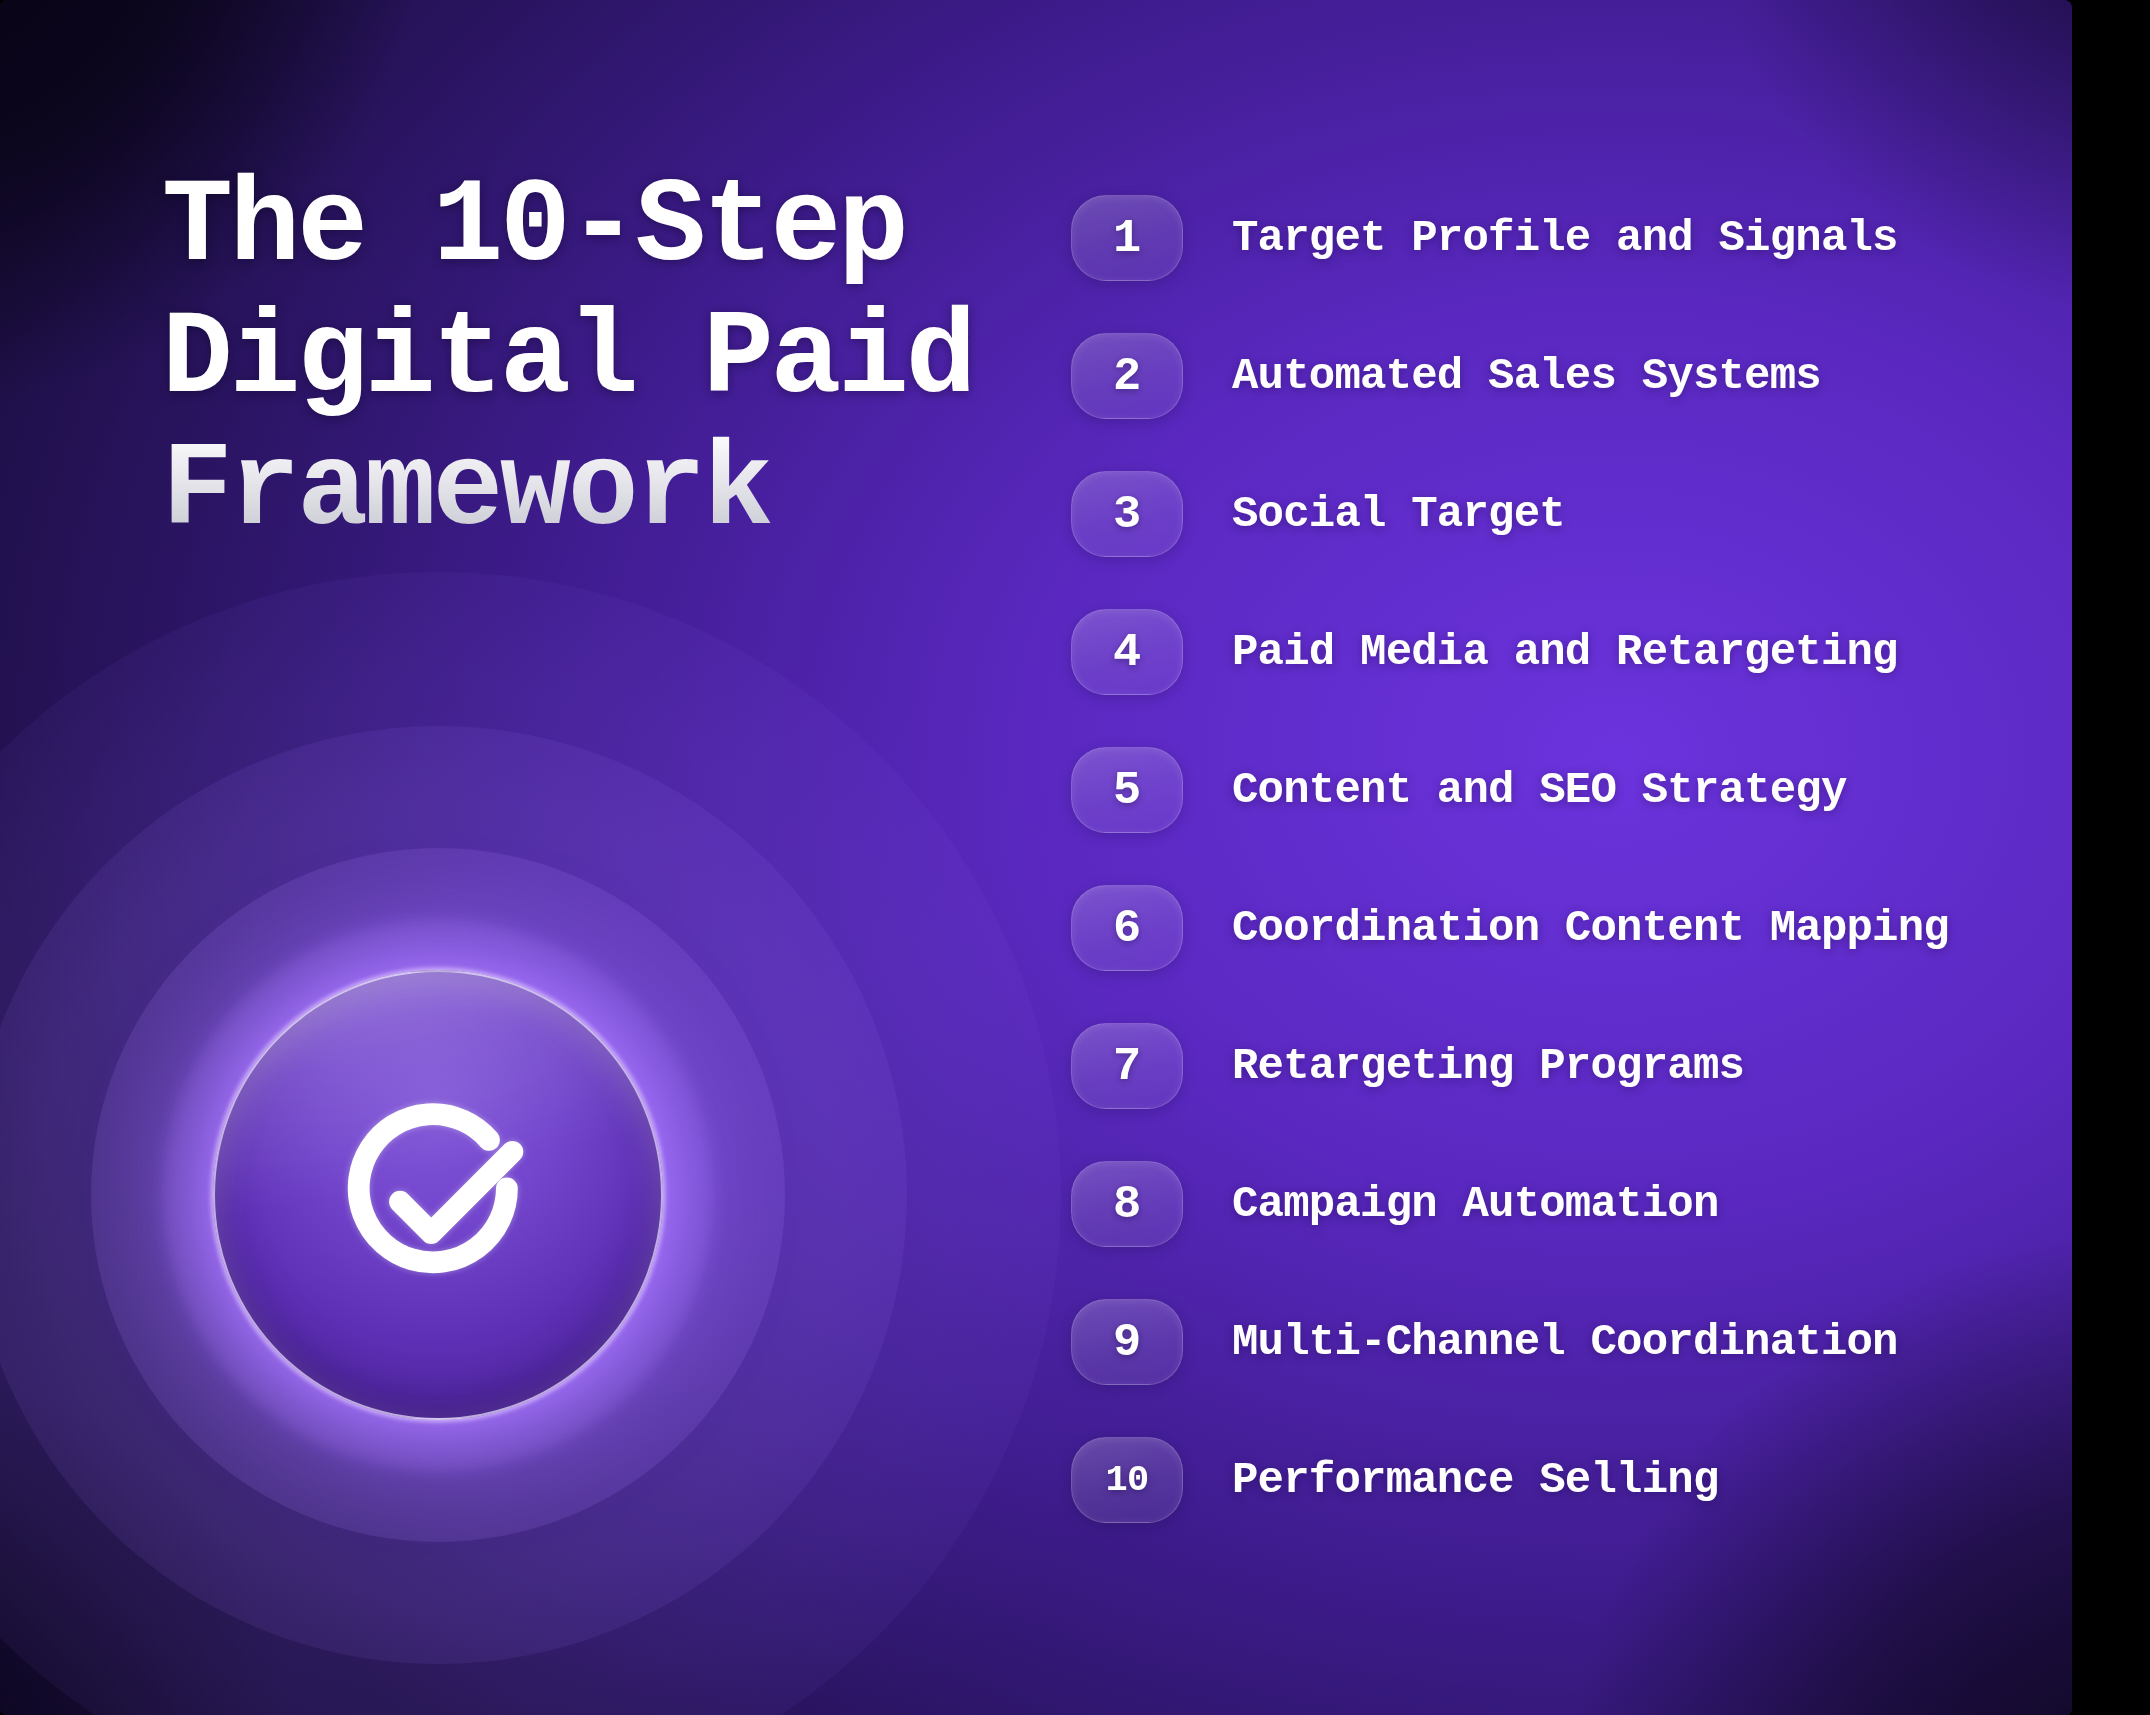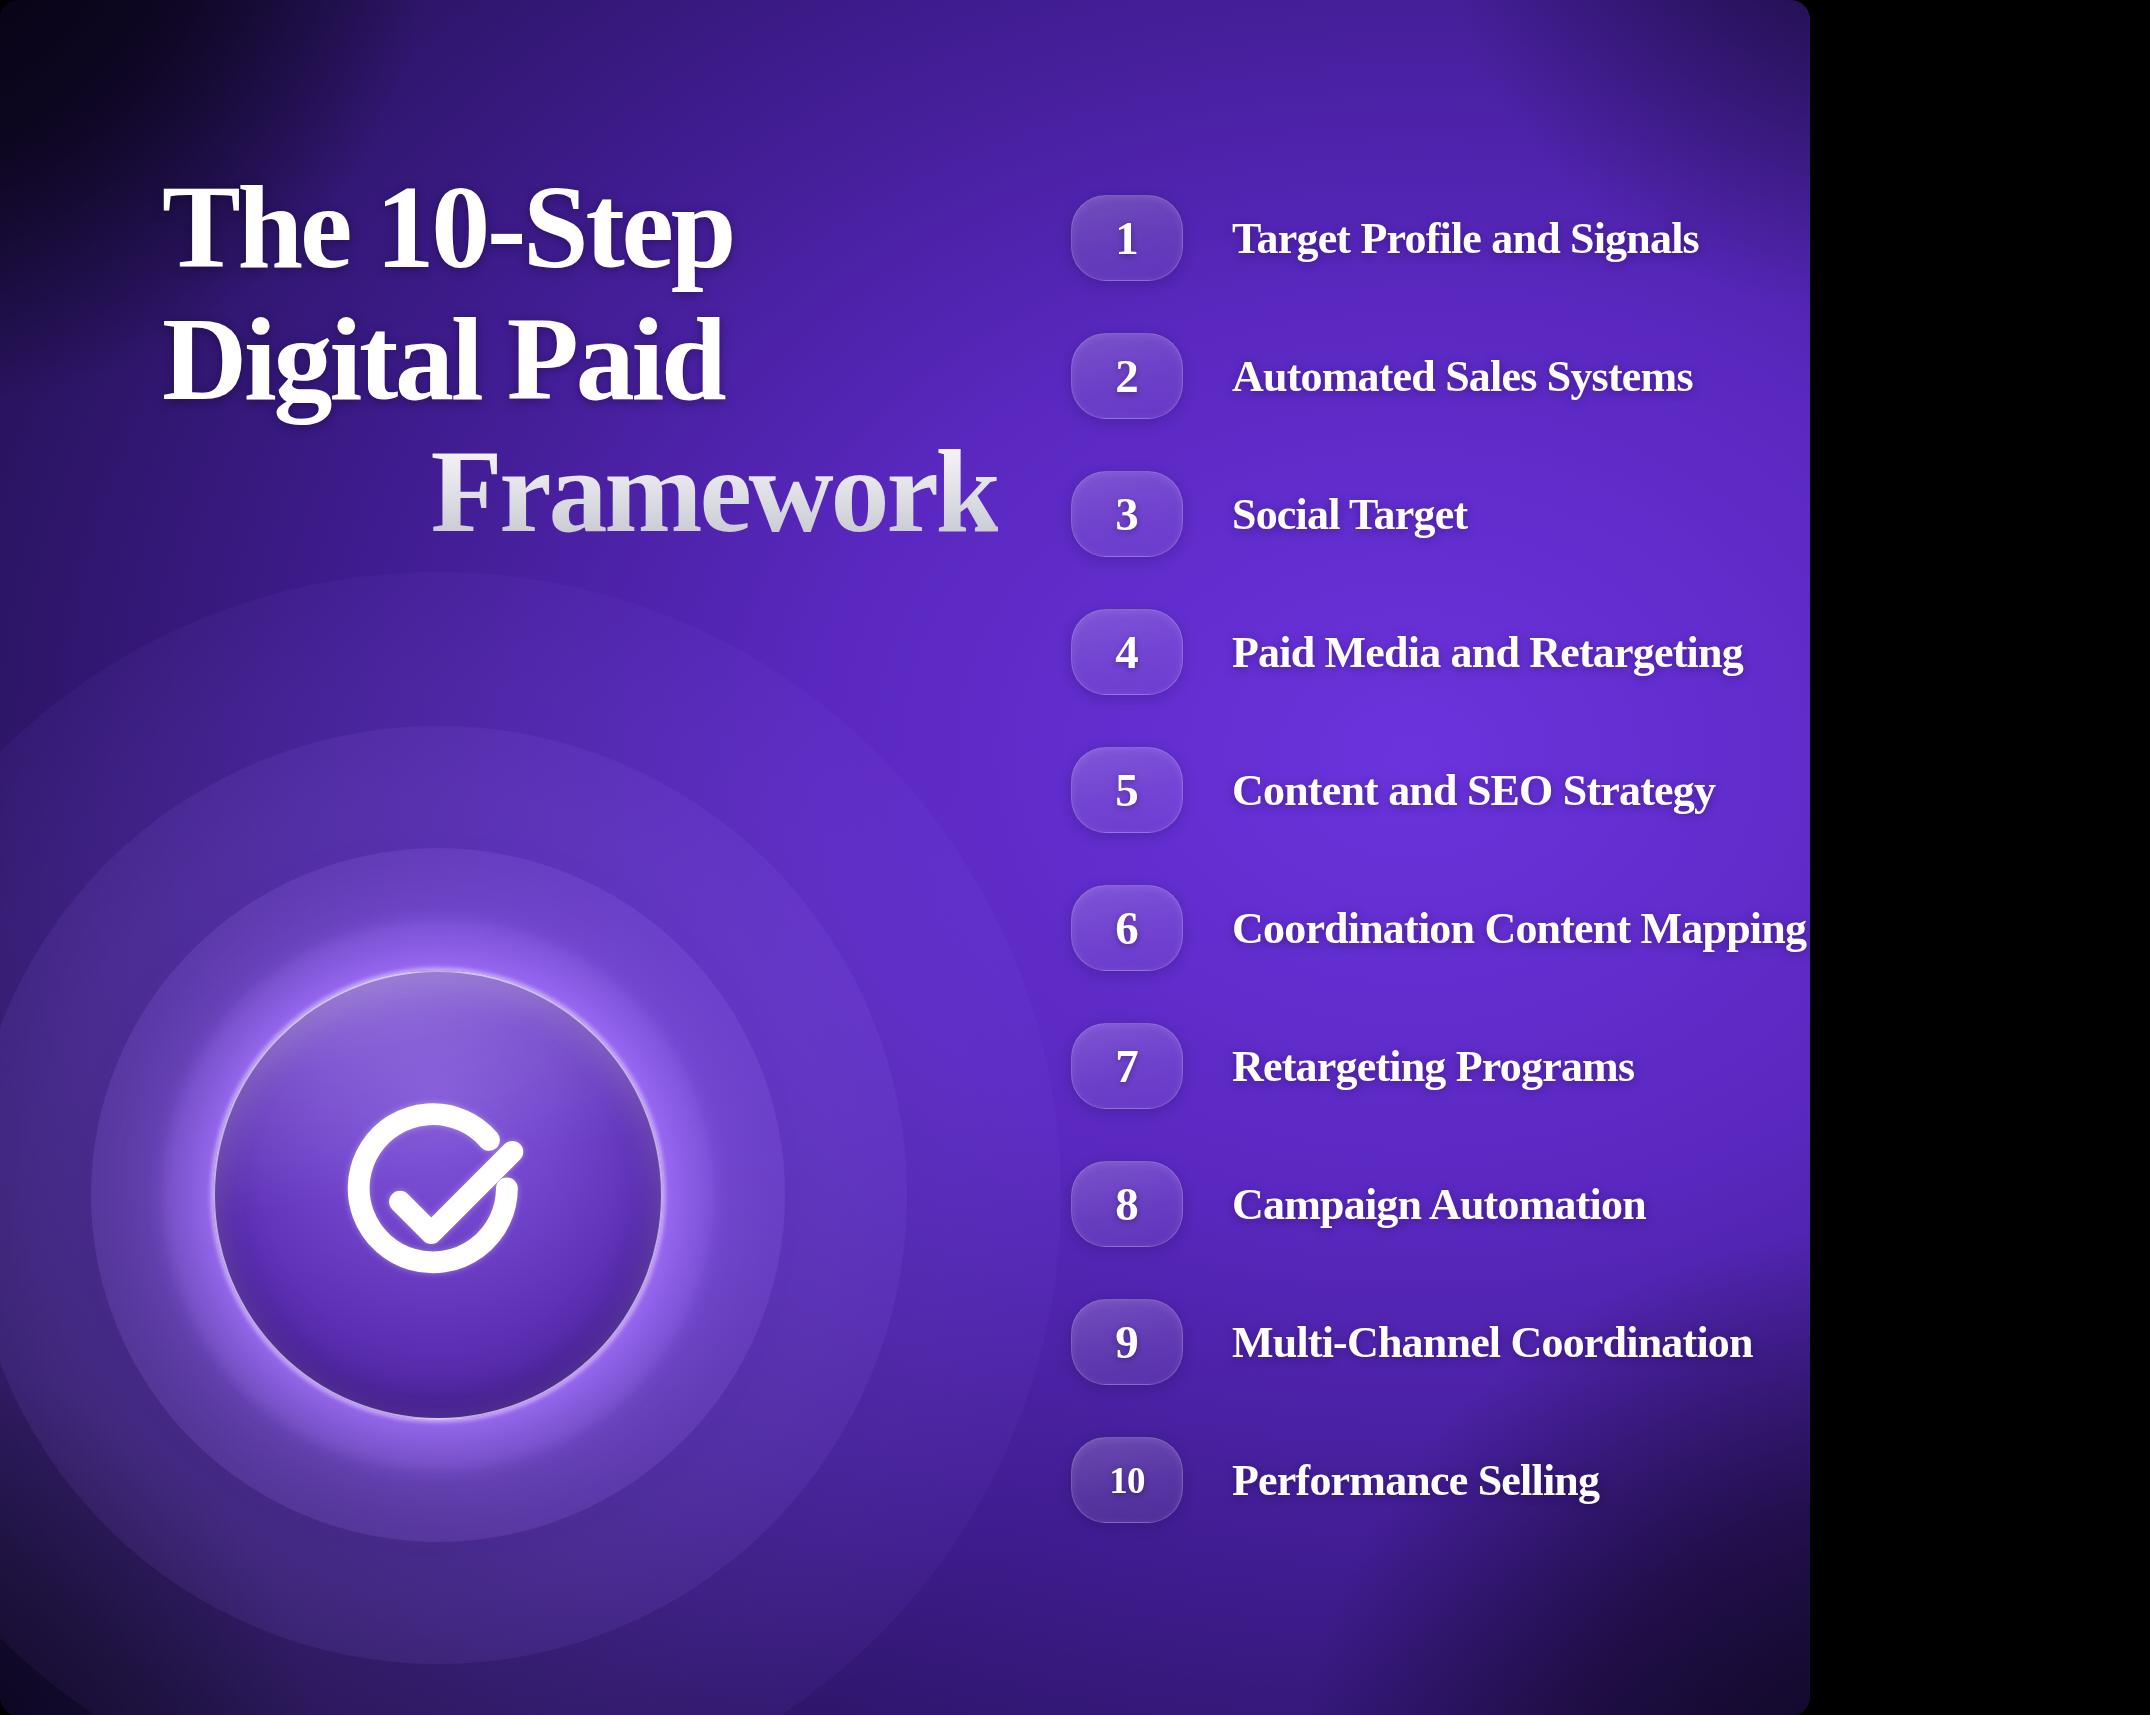--- a/index.html
+++ b/index.html
@@ -3,29 +3,29 @@
 <meta charset="utf-8">
 <style>
   html, body {
     margin: 0;
     padding: 0;
     background: #000000;
   }
 
   #canvas {
     position: relative;
-    width: 1810px;
+    width: 2072px;
     height: 1716px;
     overflow: hidden;
-    border-radius: 20px;
+    border-radius: 8px;
     background:
       radial-gradient(ellipse 1183px 985px at 24% 70%, rgba(139,92,246,0.10) 0%, rgba(139,92,246,0.0) 62%),
       radial-gradient(ellipse 1734px 1340px at 78% 44%, #6b33dd 0%, #5a28c0 34%, #3f1c8f 62%, #2c1566 82%, #1d0f44 100%),
       linear-gradient(135deg, #0d0618 0%, #170b2e 16%, #2a1360 44%, #2a1550 74%, #16102c 100%);
-    font-family: Liberation Serif, serif;
+    font-family: Liberation Mono, monospace;
     -webkit-font-smoothing: antialiased;
   }
 
   
   .vignette {
     position: absolute;
     inset: 0;
     pointer-events: none;
     background:
       radial-gradient(circle 710px at -4% -6%, rgba(5,2,14,0.97) 0%, rgba(5,2,14,0.70) 38%, rgba(5,2,14,0) 72%),
@@ -111,21 +111,20 @@
     text-shadow: 0 2.4px 11px rgba(10,2,30,0.40);
     white-space: nowrap;
   }
   .title-line.muted {
     background: linear-gradient(180deg, #ffffff 0%, #e6e6ec 40%, #bfbfc9 100%);
     -webkit-background-clip: text;
     background-clip: text;
     color: transparent;
     -webkit-text-fill-color: transparent;
     text-shadow: none;
-    text-align: right;
   }
 
   
   .steps {
     position: absolute;
     left: 1071px;
     top: 196px;
     display: flex;
     flex-direction: column;
     gap: 54px;

